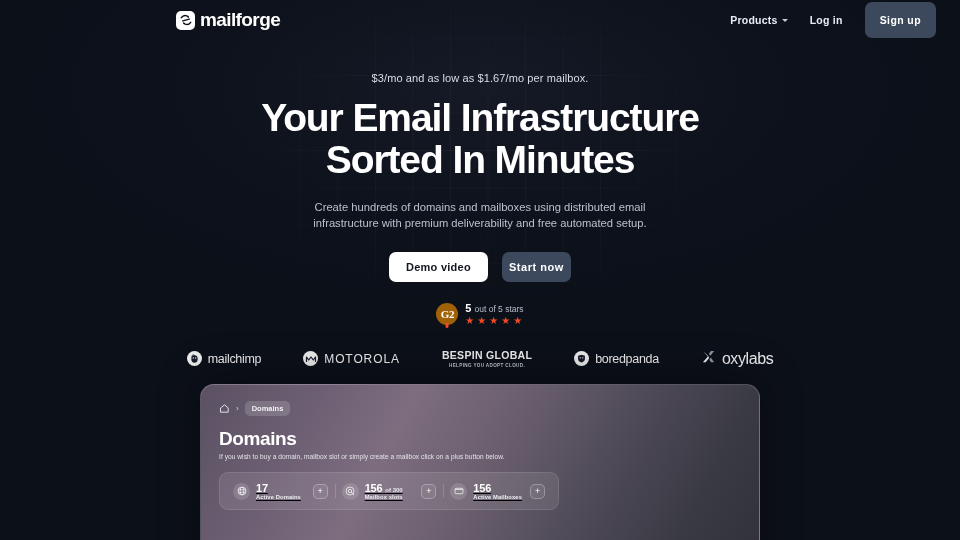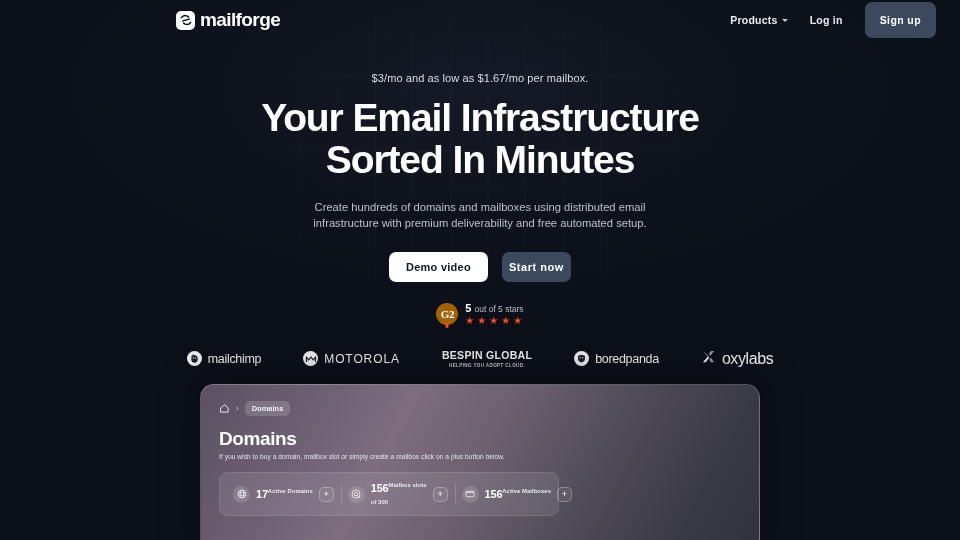--- a/index.html
+++ b/index.html
@@ -165,21 +165,21 @@
     flex:1; display:flex; align-items:center; gap:6px; padding:0 7px; position:relative;
   }
   .stat + .stat::before {
     content:""; position:absolute; left:0; top:2px; bottom:2px; width:1px; background:rgba(255,255,255,.16);
   }
   .stat-ico {
     width:17px; height:17px; border-radius:50%; background:rgba(255,255,255,.14);
     display:flex; align-items:center; justify-content:center; flex:0 0 auto;
   }
   .stat-ico svg { display:block; }
-  .stat-txt { display:flex; flex-direction:row; gap:0px; flex:1 1 auto; }
+  .stat-txt { display:flex; flex-direction:column; gap:0px; flex:1 1 auto;text-decoration:underline; }
   .stat-num { color:#fff; font-size:11px; font-weight:700; line-height:1.1; letter-spacing:-.2px; }
   .stat-num small { font-size:6px; font-weight:700; color:#e6e7ec; letter-spacing:0; }
   .stat-lbl { color:#eceef2; font-size:5.8px; font-weight:700; letter-spacing:.1px; white-space:nowrap; }
   .plus-btn {
     width:15px; height:15px; border-radius:5px;
     border:1px solid rgba(255,255,255,.28); background:rgba(255,255,255,.07);
     color:#fff; font-size:9px; line-height:1; display:flex; align-items:center; justify-content:center;
     cursor:pointer; flex:0 0 auto;
   }
 </style>

